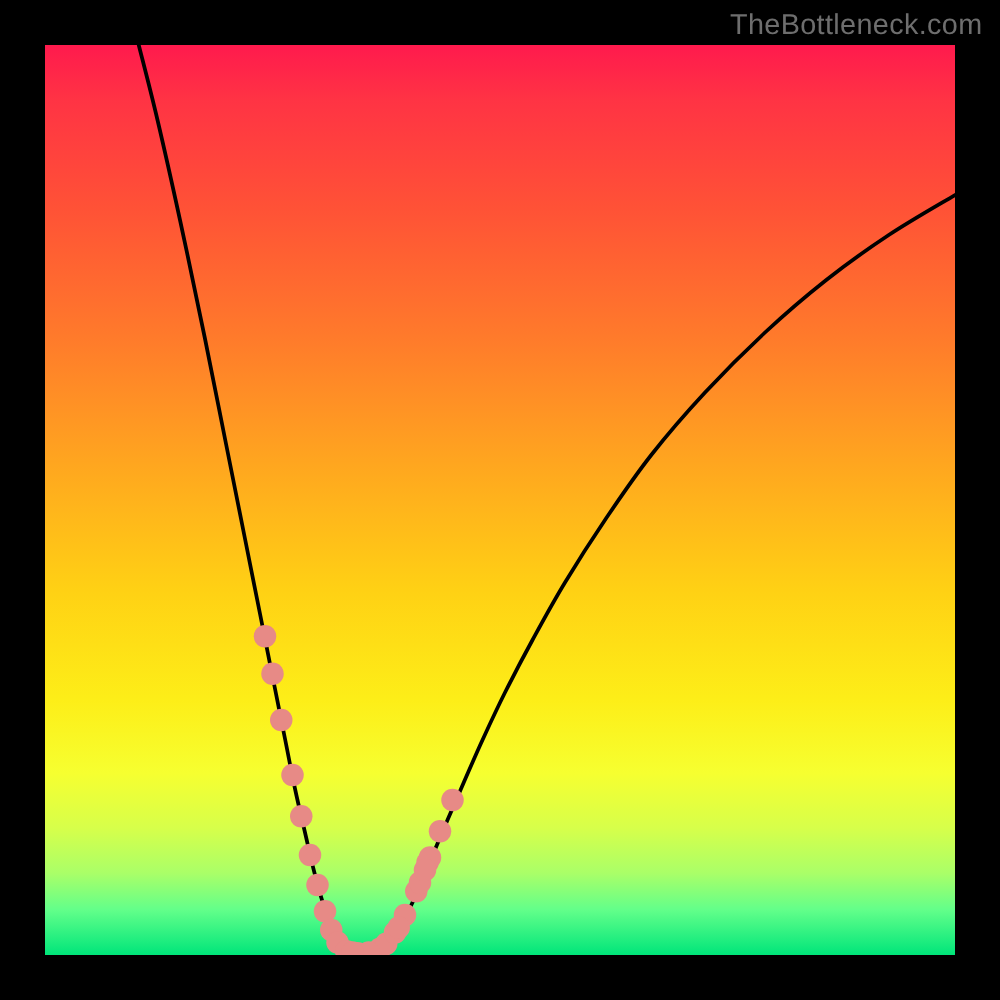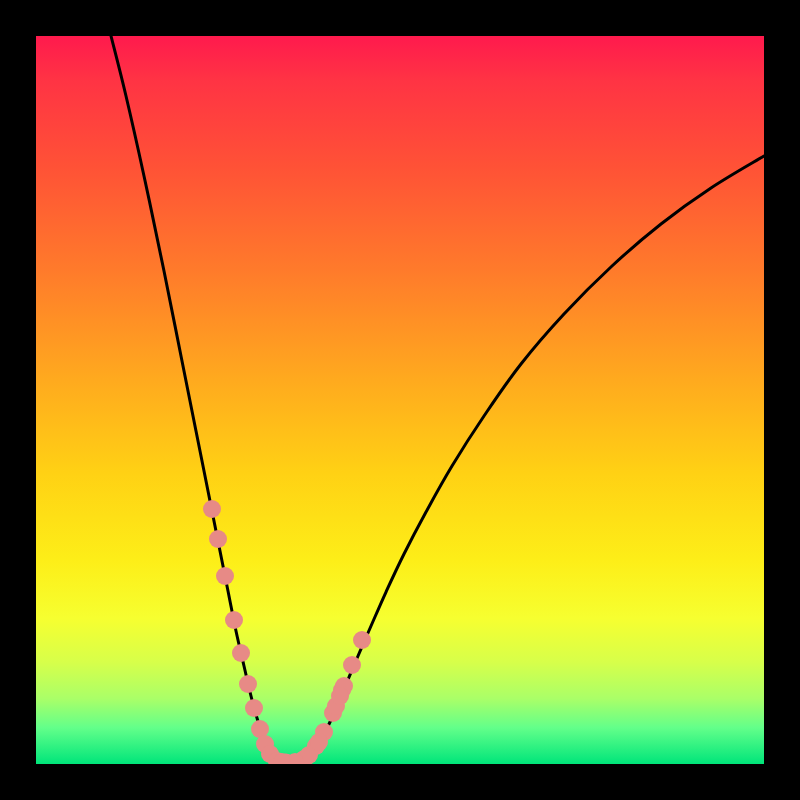--- a/index.html
+++ b/index.html
@@ -56,20 +56,21 @@
     font-size: 23px;
     letter-spacing: 0.3px;
     user-select: none;
   }
 </style>
 </head>
 <body>
 
 <div class="frame">
 
+  <div class="watermark">TheBottleneck.com</div>
 
   <div class="plot">
     <svg viewBox="0 0 728 728" preserveAspectRatio="none">
       <path id="curve-path" fill="none" stroke="#000000" stroke-width="3" stroke-linejoin="round" stroke-linecap="round" d="M 75 0 C 77.7 10.799999999999999, 84.06 34.8, 90 60 C 95.94 85.2, 101.16 108.5, 108 140 C 114.84 171.5, 121.34 202.6, 128 235 C 134.66 267.4, 139.24 291.2, 145 320 C 150.76 348.8, 155.14 370.7, 160 395 C 164.86 419.3, 167.86 434.3, 172 455 C 176.14 475.7, 179.4 492, 183 510 C 186.6 528, 188.94 539.7, 192 555 C 195.06 570.3, 197.12 581.5, 200 595 C 202.88 608.5, 205.3 618.3, 208 630 C 210.7 641.7, 212.66 650.64, 215 660 C 217.34 669.36, 219.02 675.16, 221 682 C 222.98 688.84, 224.38 692.96, 226 698 C 227.62 703.04, 228.56 706.4, 230 710 C 231.44 713.6, 232.56 715.66, 234 718 C 235.44 720.34, 236.38 721.56, 238 723 C 239.62 724.44, 241.02 725.28, 243 726 C 244.98 726.72, 246.66 726.82, 249 727 C 251.34 727.18, 253.48 727.18, 256 727 C 258.52 726.82, 260.66 726.72, 263 726 C 265.34 725.28, 266.84 724.44, 269 723 C 271.16 721.56, 272.84 720.34, 275 718 C 277.16 715.66, 278.84 713.24, 281 710 C 283.16 706.76, 284.66 704.32, 287 700 C 289.34 695.68, 291.3 691.76, 294 686 C 296.7 680.24, 298.94 675.2, 302 668 C 305.06 660.8, 307.4 654.64, 311 646 C 314.6 637.36, 317.68 630.08, 322 620 C 326.32 609.92, 329.96 601.52, 335 590 C 340.04 578.48, 344.06 568.96, 350 556 C 355.94 543.04, 360.8 532.4, 368 518 C 375.2 503.6, 381.36 491.84, 390 476 C 398.64 460.16, 405.56 447.28, 416 430 C 426.44 412.72, 435.58 398.36, 448 380 C 460.42 361.64, 470.6 346.36, 485 328 C 499.4 309.64, 511.62 295.64, 528 278 C 544.38 260.36, 558.54 246.2, 576 230 C 593.46 213.8, 607.18 202.04, 625 188 C 642.82 173.96, 656.46 164.24, 675 152 C 693.54 139.76, 718.46 125.76, 728 120"></path>
       <g id="dots-left">
           <circle cx="176" cy="473" r="9" fill="#e78a86"></circle>
           <circle cx="182" cy="503" r="9" fill="#e78a86"></circle>
           <circle cx="189" cy="540" r="9" fill="#e78a86"></circle>
           <circle cx="198" cy="584" r="9" fill="#e78a86"></circle>
           <circle cx="205" cy="617" r="9" fill="#e78a86"></circle>

